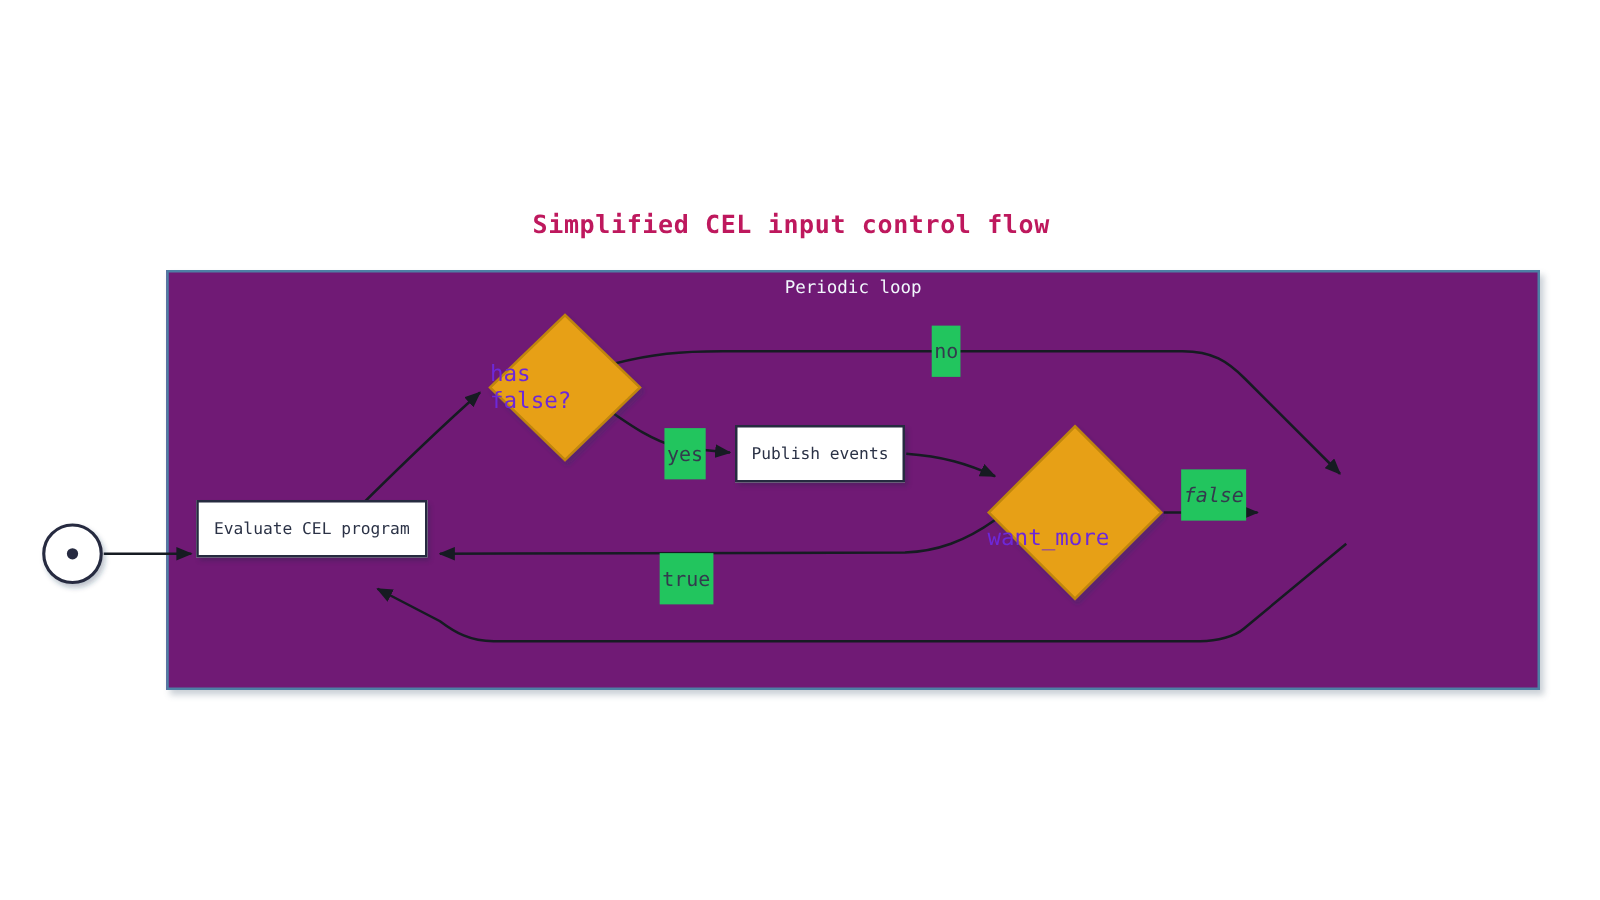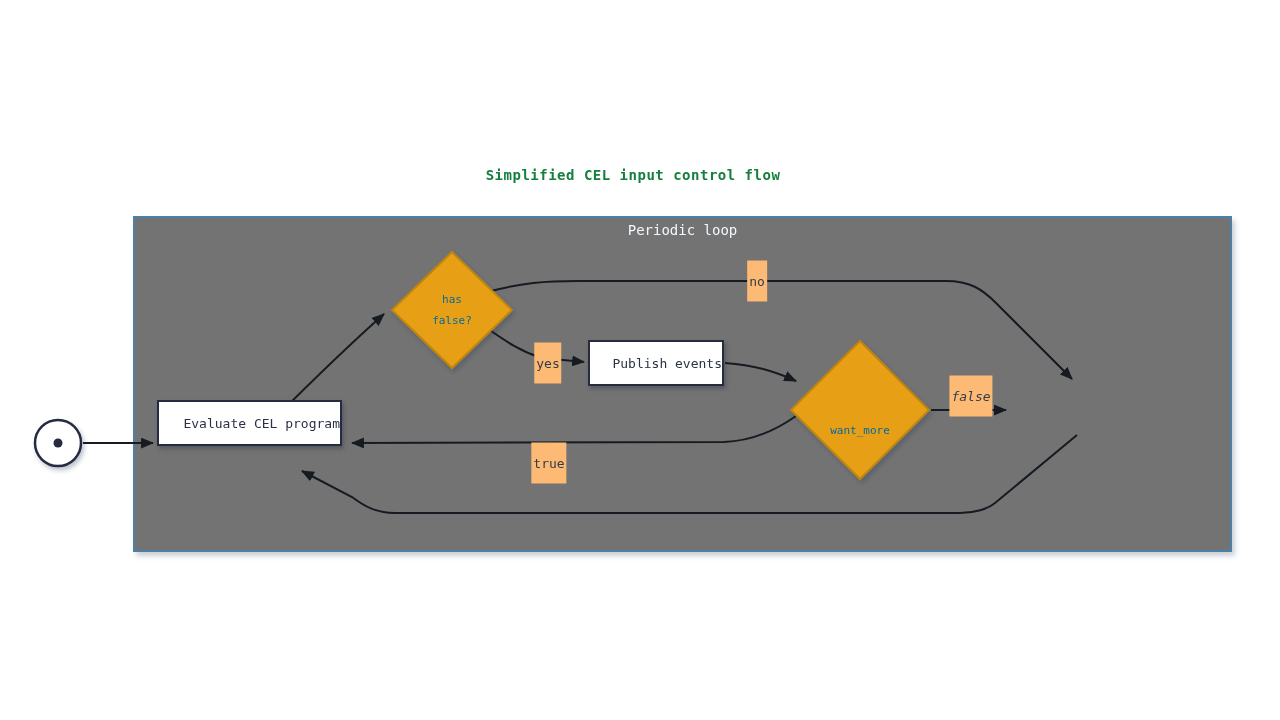--- a/index.html
+++ b/index.html
@@ -2,49 +2,49 @@
 <html><head>
 <meta charset="utf-8">
 <style>
   html,body { margin:0; padding:0; background:#ffffff; }
   .stage {
     position:relative; width:1280px; height:720px; background:#ffffff;
     font-family:"DejaVu Sans Mono", monospace; overflow:hidden;
   }
   .title {
     position:absolute; top:167px; left:0; width:1266px; text-align:center;
-    font-size:14px; font-weight:600; color:#15803d; letter-spacing:0.5px;
+    font-size:20px; font-weight:600; color:#be185d; letter-spacing:0.5px;
   }
   .container-box {
     position:absolute; left:133px; top:216px; width:1099px; height:336px;
-    background:#737373; border:2px solid #4E7FA5; box-sizing:border-box;
+    background:#701a75; border:2px solid #4E7FA5; box-sizing:border-box;
     box-shadow:3px 4px 5px rgba(70,90,110,0.28);
   }
   .container-label {
     text-align:center; padding-top:4px; font-size:14px; color:#F2F8FD;
   }
   svg.overlay { position:absolute; left:0; top:0; }
   .node {
     position:absolute; box-sizing:border-box; display:flex;
-    align-items:center; justify-content:flex-end; font-size:13px; white-space:nowrap;
+    align-items:center; justify-content:center; font-size:13px; white-space:nowrap;
   }
   .process {
     background:#FFFFFF; border:2px solid #262B40; color:#2B3246;
     box-shadow:2px 3px 4px rgba(20,40,60,0.30);
   }
   .sleep-node {
     background:#45688C; border:2px solid #1A3B58; color:#ECF2F7;
     box-shadow:2px 3px 4px rgba(10,30,50,0.35);
   }
   .diamond-label {
-    position:absolute; color:#0369a1; font-size:11px; text-align:center; line-height:21px;
+    position:absolute; color:#6d28d9; font-size:18px; text-align:left; line-height:21px;
   }
   .chip {
     position:absolute; transform:translate(-50%,-50%);
-    background:#fdba74; color:#333B4D; font-size:13px;
+    background:#22c55e; color:#333B4D; font-size:16px;
     padding:12px 2px; line-height:17px;
   }
 </style>
 </head>
 <body>
 
 <div class="stage">
 
   <div class="title">Simplified CEL input control flow</div>
 

